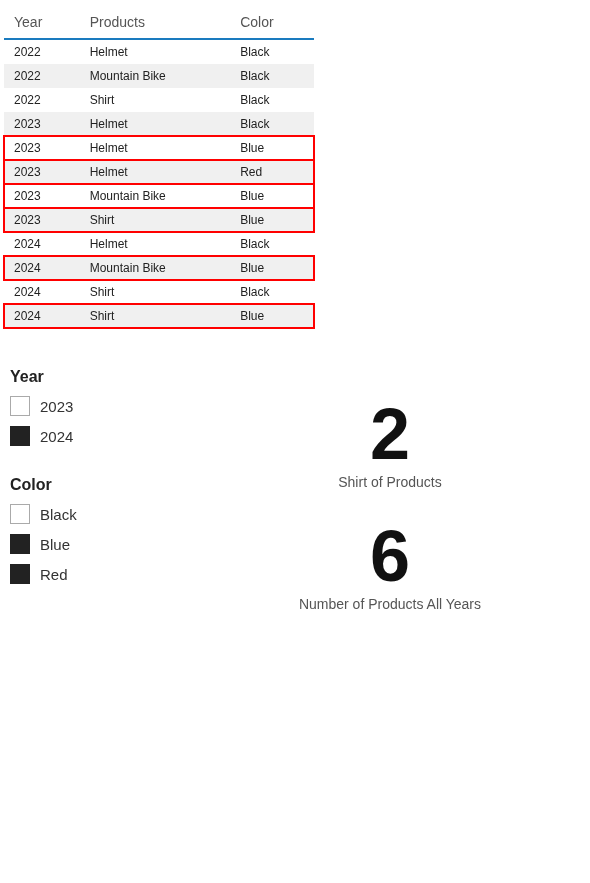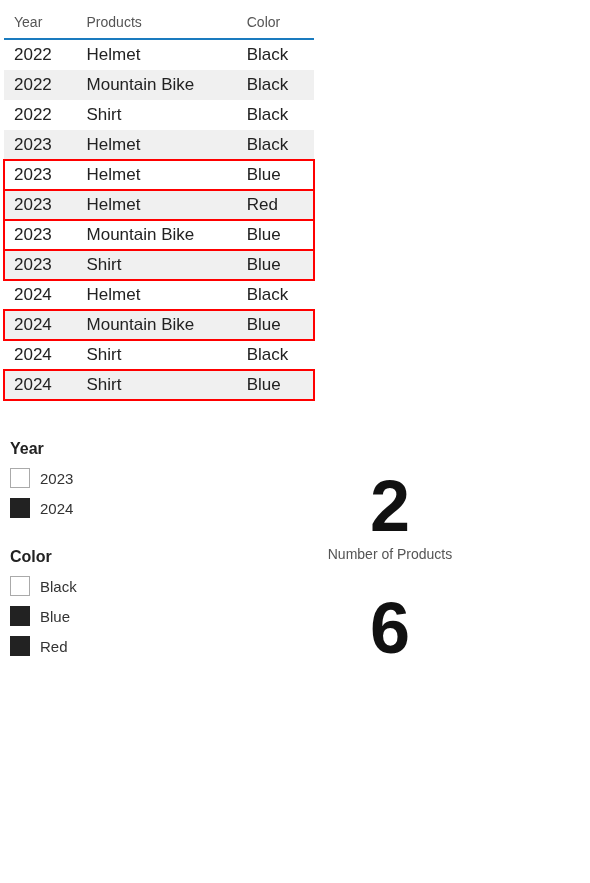--- a/index.html
+++ b/index.html
@@ -27,21 +27,21 @@
       padding: 6px 10px 8px 10px;
       text-align: left;
       font-weight: 400;
       color: #555;
       font-size: 14px;
       border-bottom: 2px solid #1a7bbf;
     }
 
     tbody tr td {
       padding: 5px 10px;
-      font-size: 17px;
+      font-size: 12px;
       color: #222;
     }
 
     tbody tr:nth-child(even) {
       background-color: #f0f0f0;
     }
 
     tbody tr:nth-child(odd) {
       background-color: #ffffff;
     }
@@ -225,16 +225,17 @@
           <span>Blue</span>
         </div>
         <div class="legend-item">
           <div class="legend-box filled"></div>
           <span>Red</span>
         </div>
       </div>
   </div>
   <div class="stats-col">
     <div class="stat-number">2</div>
-    <div class="stat-label">Number of Products</div>
+    <div class="stat-label">Shirt of Products</div>
     <div class="stat-number">6</div>
+    <div class="stat-label">Number of Products All Years</div>
   </div>
 </div>
 
 </body></html>

